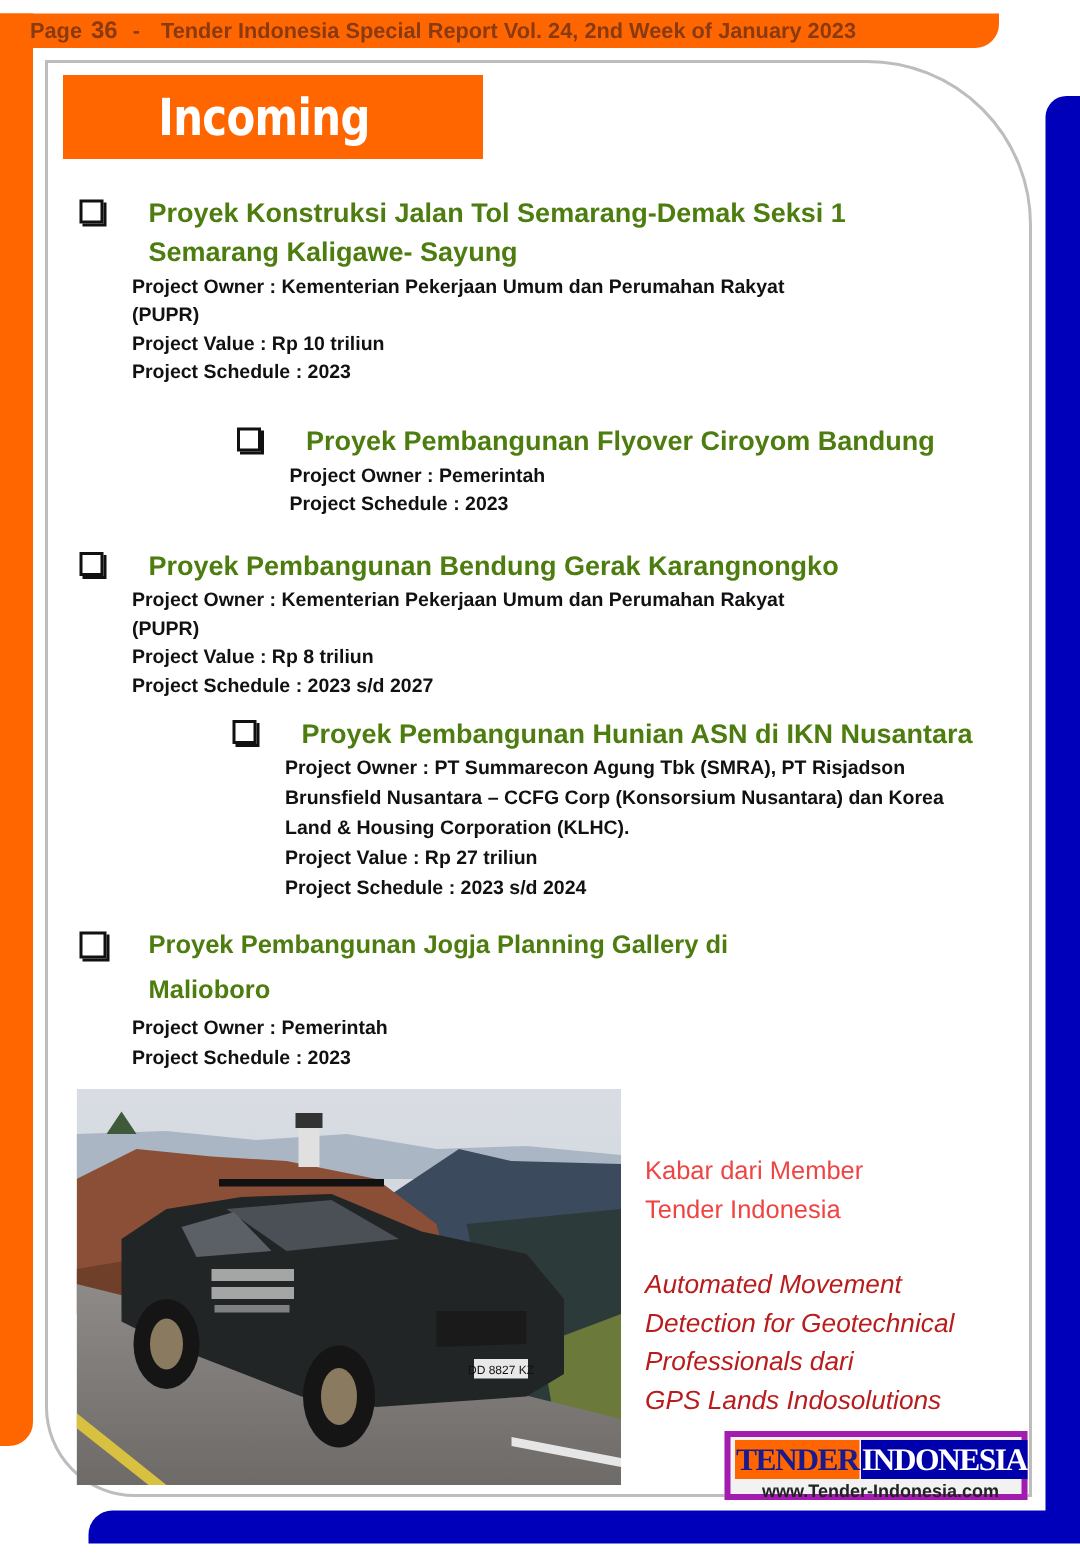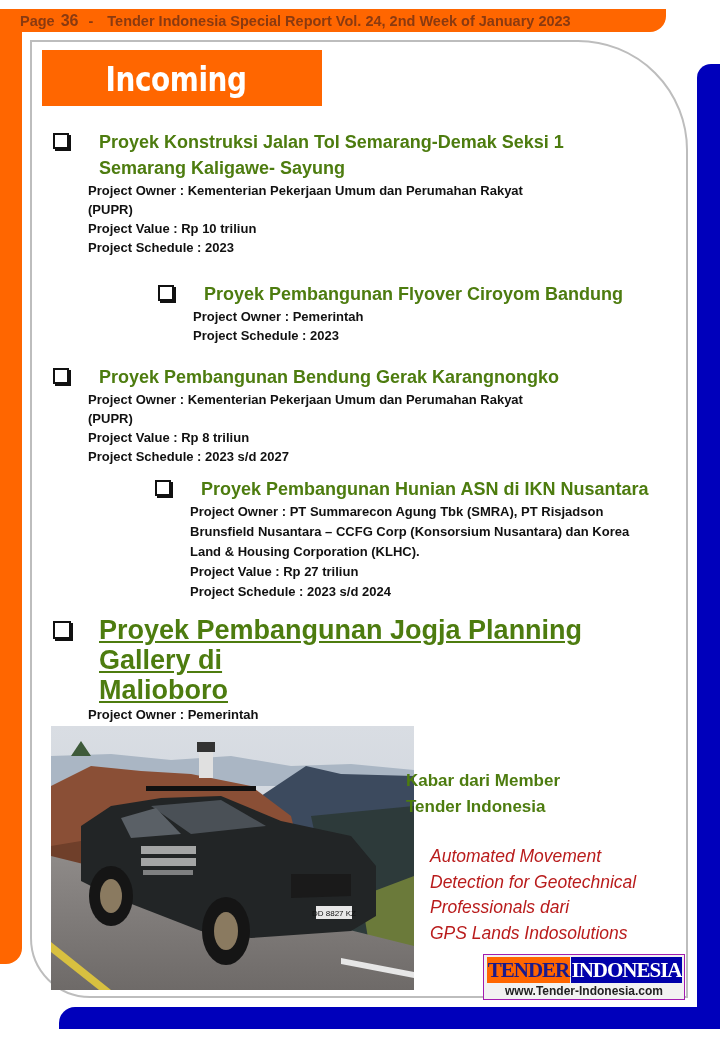--- a/index.html
+++ b/index.html
@@ -10,26 +10,26 @@
   .header-text span{margin-right:6px;}
   .blue-right{position:absolute;left:697px;top:64px;width:30px;height:960px;background:#0000bb;border-radius:14px 0 0 0;}
   .blue-bottom{position:absolute;left:59px;top:1007px;width:680px;height:22px;background:#0000bb;border-radius:16px 0 0 0;}
   .card{position:absolute;left:30px;top:40px;width:658px;height:958px;border:2.5px solid #bdbdbd;border-radius:0 110px 0 60px;background:#fff;box-sizing:border-box;}
   .title-box{position:absolute;left:42px;top:50px;width:280px;height:56px;background:#ff6600;}
   .title-text{position:absolute;left:0;top:0;width:268px;height:56px;line-height:58px;text-align:center;color:#fff;font-size:34px;font-weight:bold;letter-spacing:-0.5px;transform:scaleX(0.82);transform-origin:center;font-family:"DejaVu Sans",sans-serif;}
   .proj{position:absolute;}
   .cb{position:absolute;left:0;top:4px;width:12px;height:12px;border:2px solid #111;background:#fff;box-shadow:2px 2px 0 #111;}
   .cb-big{width:14px;height:14px;top:6px;}
   .pname{font-weight:bold;font-size:18px;color:#4d7c0f;line-height:26px;margin-left:46px;}
-  .pname-big{font-size:27px;line-height:30px;text-decoration:underline;}
+  .pname-big{font-size:17px;line-height:30px;}
   .detail{margin-left:35px;font-weight:bold;font-size:13px;color:#111;line-height:19px;}
   .photo{position:absolute;left:51px;top:726px;width:363px;height:264px;overflow:hidden;}
-  .side-title{position:absolute;left:406px;top:768px;font-weight:bold;font-size:17px;line-height:26px;color:#4d7c0f;}
+  .side-title{position:absolute;left:430px;top:768px;font-weight:normal;font-size:17px;line-height:26px;color:#ef4444;}
   .side-italic{position:absolute;left:430px;top:844px;font-style:italic;font-size:17.5px;line-height:25.5px;color:#b91c1c;}
-  .logo{position:absolute;left:483px;top:954px;width:202px;height:46px;background:#f2f2f2;border:1px solid #a21caf;box-sizing:border-box;}
+  .logo{position:absolute;left:483px;top:954px;width:202px;height:46px;background:#f2f2f2;border:4px solid #a21caf;box-sizing:border-box;}
   .logo-tender{position:absolute;left:3px;top:2px;width:83px;height:26px;background:#ff6600;color:#1a1a8c;font-family:"Liberation Serif",serif;font-weight:bold;font-size:21px;line-height:27px;text-align:center;letter-spacing:-1px;}
   .logo-indo{position:absolute;left:87px;top:2px;width:111px;height:26px;background:#0000aa;color:#fff;font-family:"Liberation Serif",serif;font-weight:bold;font-size:21px;line-height:27px;text-align:center;letter-spacing:-1px;}
   .logo-url{position:absolute;left:0;top:29px;width:200px;text-align:center;font-size:12px;font-weight:bold;color:#222;line-height:15px;}
 </style>
 </head>
 <body>
 
 <div class="orange-header"></div>
 <div class="orange-left"></div>
 <div class="header-text">

